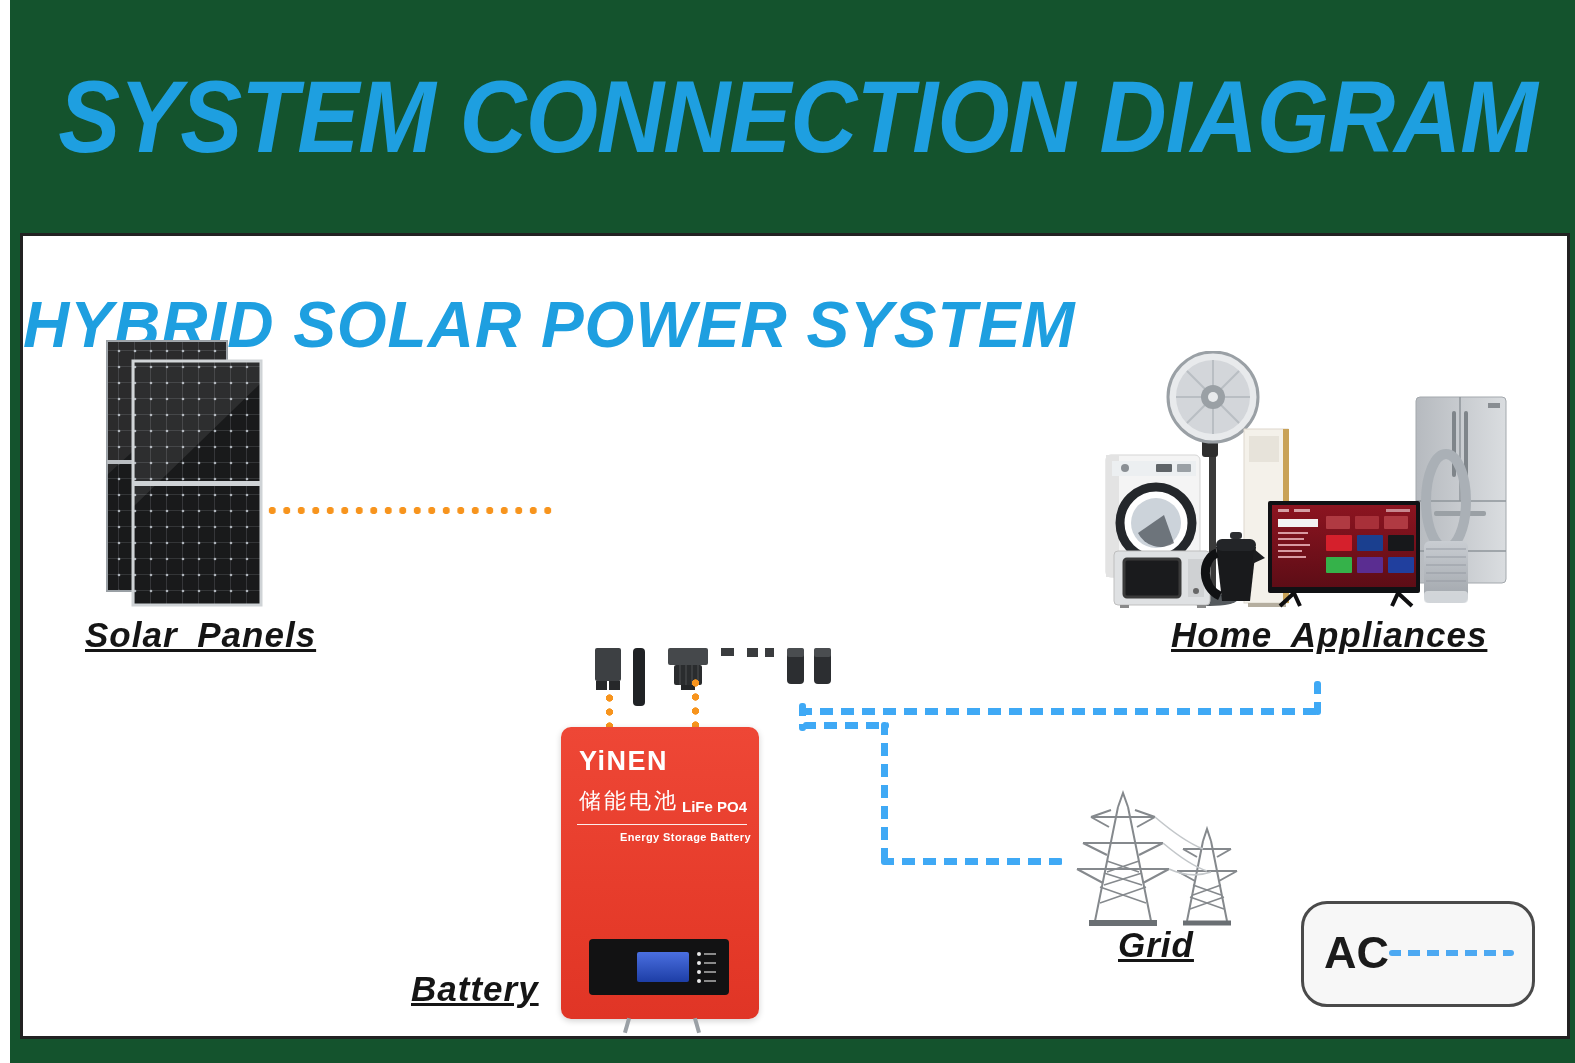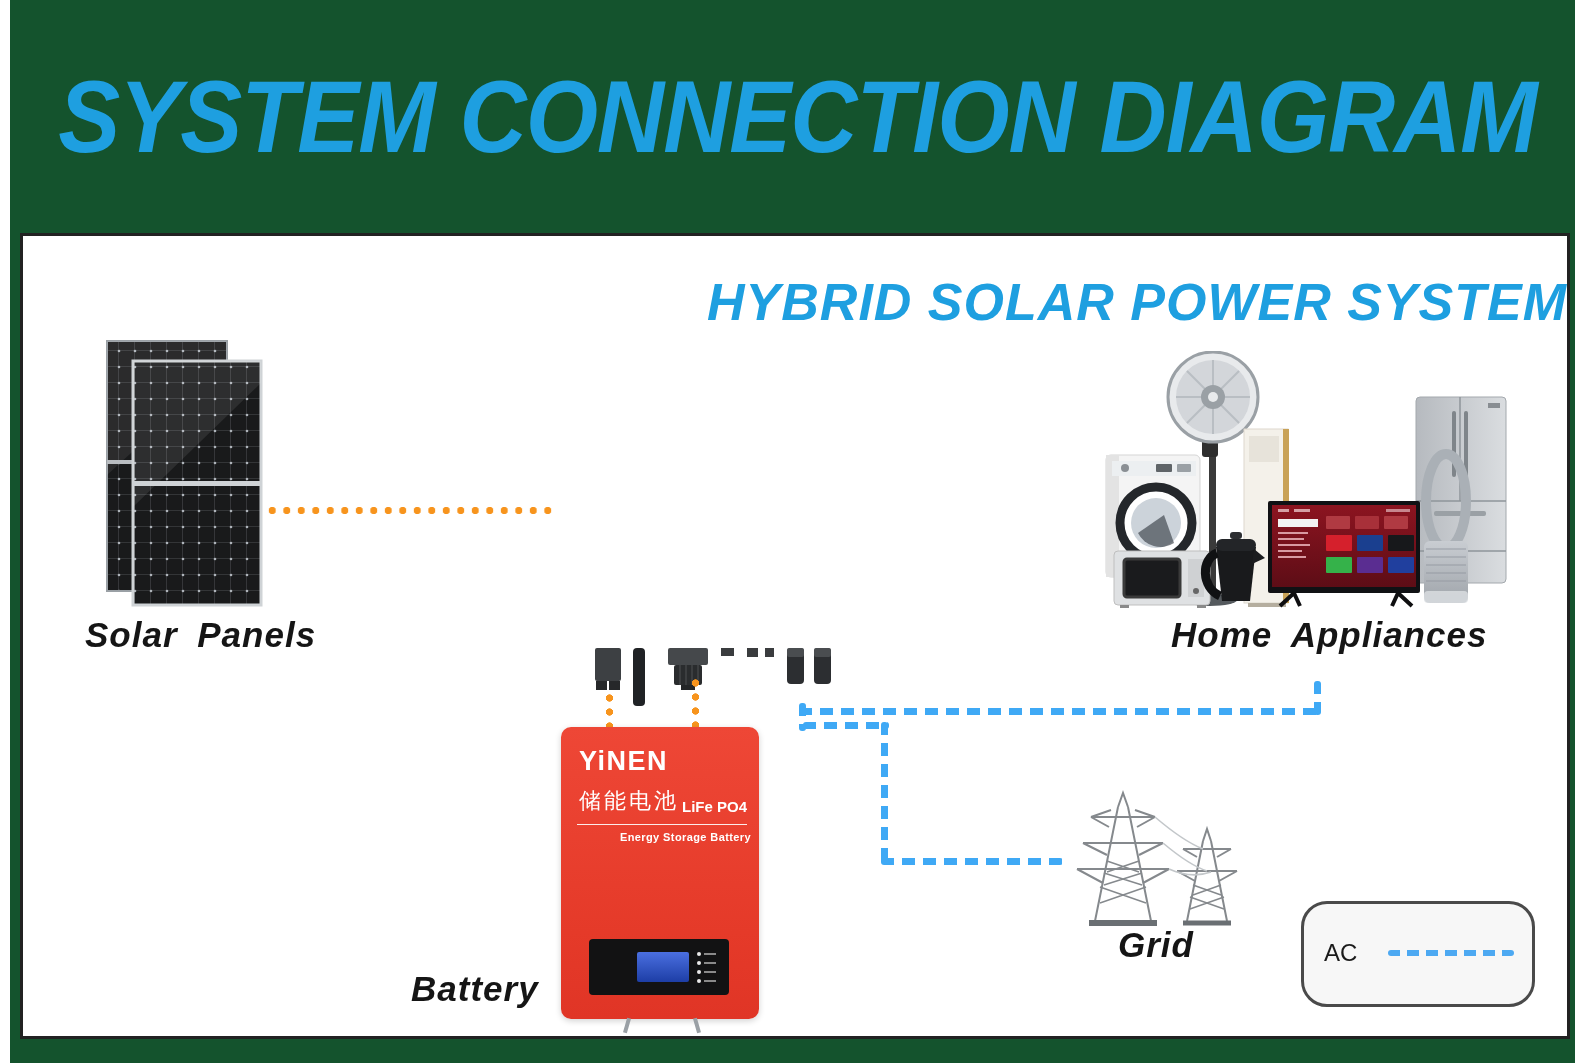--- a/index.html
+++ b/index.html
@@ -11,27 +11,27 @@
     position:absolute; top:58px; left:0; width:100%; margin:0;
     text-align:center; font-size:93px; font-weight:bold; font-style:italic;
     color:#1E9FE0; letter-spacing:-1px; transform:scaleY(1.10); transform-origin:top center;
     white-space:nowrap;
   }
   .diagram-box {
     position:absolute; left:10px; top:233px; width:1544px; height:800px;
     border:3px solid #222; background:#fff;
   }
   .subtitle {
-    position:absolute; top:36px; left:0; width:100%; text-align:right;
-    font-size:52px; font-weight:bold; font-style:italic; color:#1E9FE0;
+    position:absolute; top:52px; left:0; width:100%; text-align:left;
+    font-size:64px; font-weight:bold; font-style:italic; color:#1E9FE0;
     letter-spacing:1px; white-space:nowrap;
   }
   .node-label {
     position:absolute; font-size:35px; font-weight:bold; font-style:italic;
-    color:#151515; letter-spacing:1px; word-spacing:9px; white-space:nowrap;
+    color:#151515; letter-spacing:1px; word-spacing:9px; white-space:nowrap;text-decoration:underline;
   }
 
   
   .dc-dots-h {
     position:absolute; height:9px; background-repeat:repeat-x;
     background-image:radial-gradient(circle, #F7941D 3.4px, transparent 3.9px);
     background-size:14.5px 9px;
   }
   .dc-dots-v {
     position:absolute; width:9px; background-repeat:repeat-y;
@@ -80,21 +80,21 @@
   .bat-foot.r { right:60px; transform:rotate(-16deg); }
 
   
   .legend {
     position:absolute; left:1278px; top:665px; width:234px; height:106px;
     border:3px solid #4a4a4a; border-radius:26px; background:#f7f7f7;
     box-sizing:border-box; padding:8px 18px 10px 20px;
     display:flex; flex-direction:column; justify-content:space-around;
   }
   .legend-row { display:flex; align-items:center; justify-content:space-between; }
-  .legend-label { font-size:24px; font-weight:normal; color:#1b1b1b; }
+  .legend-label { font-size:45px; font-weight:bold; color:#1b1b1b; }
   .legend-dash { width:126px; height:6px; border-radius:3px; }
   .legend-dash.ac { background:repeating-linear-gradient(90deg,#4da9f2 0 12px, transparent 12px 19px); }
   .legend-dash.dc { background:repeating-linear-gradient(90deg,#F7941D 0 12px, transparent 12px 19px); }
 
   .abs { position:absolute; }
 </style>
 </head>
 <body>
 
 <div class="canvas">

